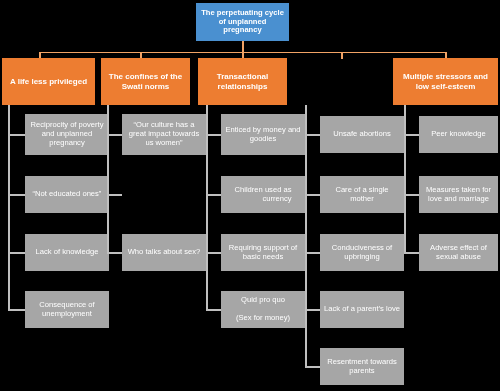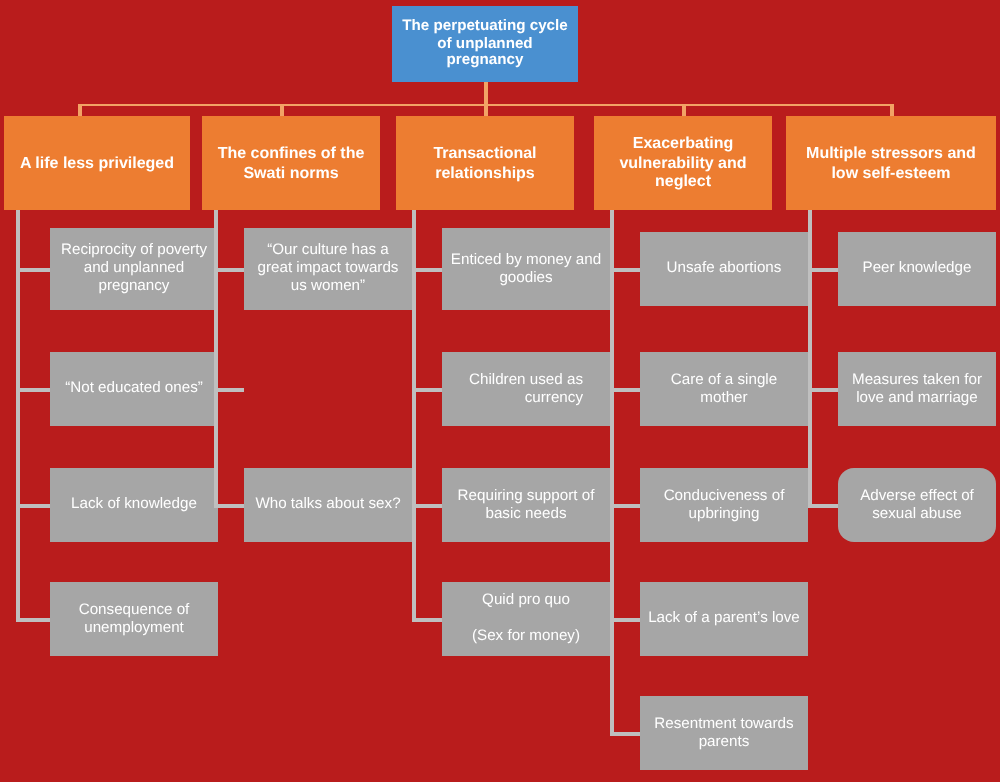--- a/index.html
+++ b/index.html
@@ -4,21 +4,21 @@
 <style>
   html, body {
     margin: 0;
     padding: 0;
     background: #ffffff;
   }
   #canvas {
     position: relative;
     width: 500px;
     height: 391px;
-    background: #b91c1c;
+    background: #000000;
     font-family: "Liberation Sans", sans-serif;
     overflow: hidden;
   }
   .node {
     position: absolute;
     box-sizing: border-box;
     display: flex;
     align-items: center;
     justify-content: center;
     text-align: center;
@@ -72,25 +72,20 @@
   <div class="node branch-node" style="left:2px; top:58px; width:93px; height:47px;">
     <span>A life less privileged</span>
   </div>
   <div class="node branch-node" style="left:101px; top:58px; width:89px; height:47px;">
     <span>The confines of the
 Swati norms</span>
   </div>
   <div class="node branch-node" style="left:198px; top:58px; width:89px; height:47px;">
     <span>Transactional
 relationships</span>
-  </div>
-  <div class="node branch-node" style="left:297px; top:58px; width:89px; height:47px;">
-    <span>Exacerbating
-vulnerability and
-neglect</span>
   </div>
   <div class="node branch-node" style="left:393px; top:58px; width:105px; height:47px;">
     <span>Multiple stressors and
 low self-esteem</span>
   </div>
 
   <div class="conn conn-gray" style="left:8px; top:105px; width:1.5px; height:205px;"></div>
   <div class="conn conn-gray" style="left:8px; top:134px; width:17px; height:1.5px;"></div>
   <div class="conn conn-gray" style="left:8px; top:194px; width:17px; height:1.5px;"></div>
   <div class="conn conn-gray" style="left:8px; top:252px; width:17px; height:1.5px;"></div>
@@ -180,18 +175,18 @@
   <div class="conn conn-gray" style="left:404px; top:194px; width:15px; height:1.5px;"></div>
   <div class="conn conn-gray" style="left:404px; top:252px; width:15px; height:1.5px;"></div>
 
   <div class="node leaf-node" style="left:419px; top:116px; width:79px; height:37px;">
     <span>Peer knowledge</span>
   </div>
   <div class="node leaf-node" style="left:419px; top:176px; width:79px; height:37px;">
     <span>Measures taken for
 love and marriage</span>
   </div>
-  <div class="node leaf-node" style="left:419px; top:234px; width:79px; height:37px;border-radius:8px;">
+  <div class="node leaf-node" style="left:419px; top:234px; width:79px; height:37px;">
     <span>Adverse effect of
 sexual abuse</span>
   </div>
 
 </div>
 
 </body></html>

